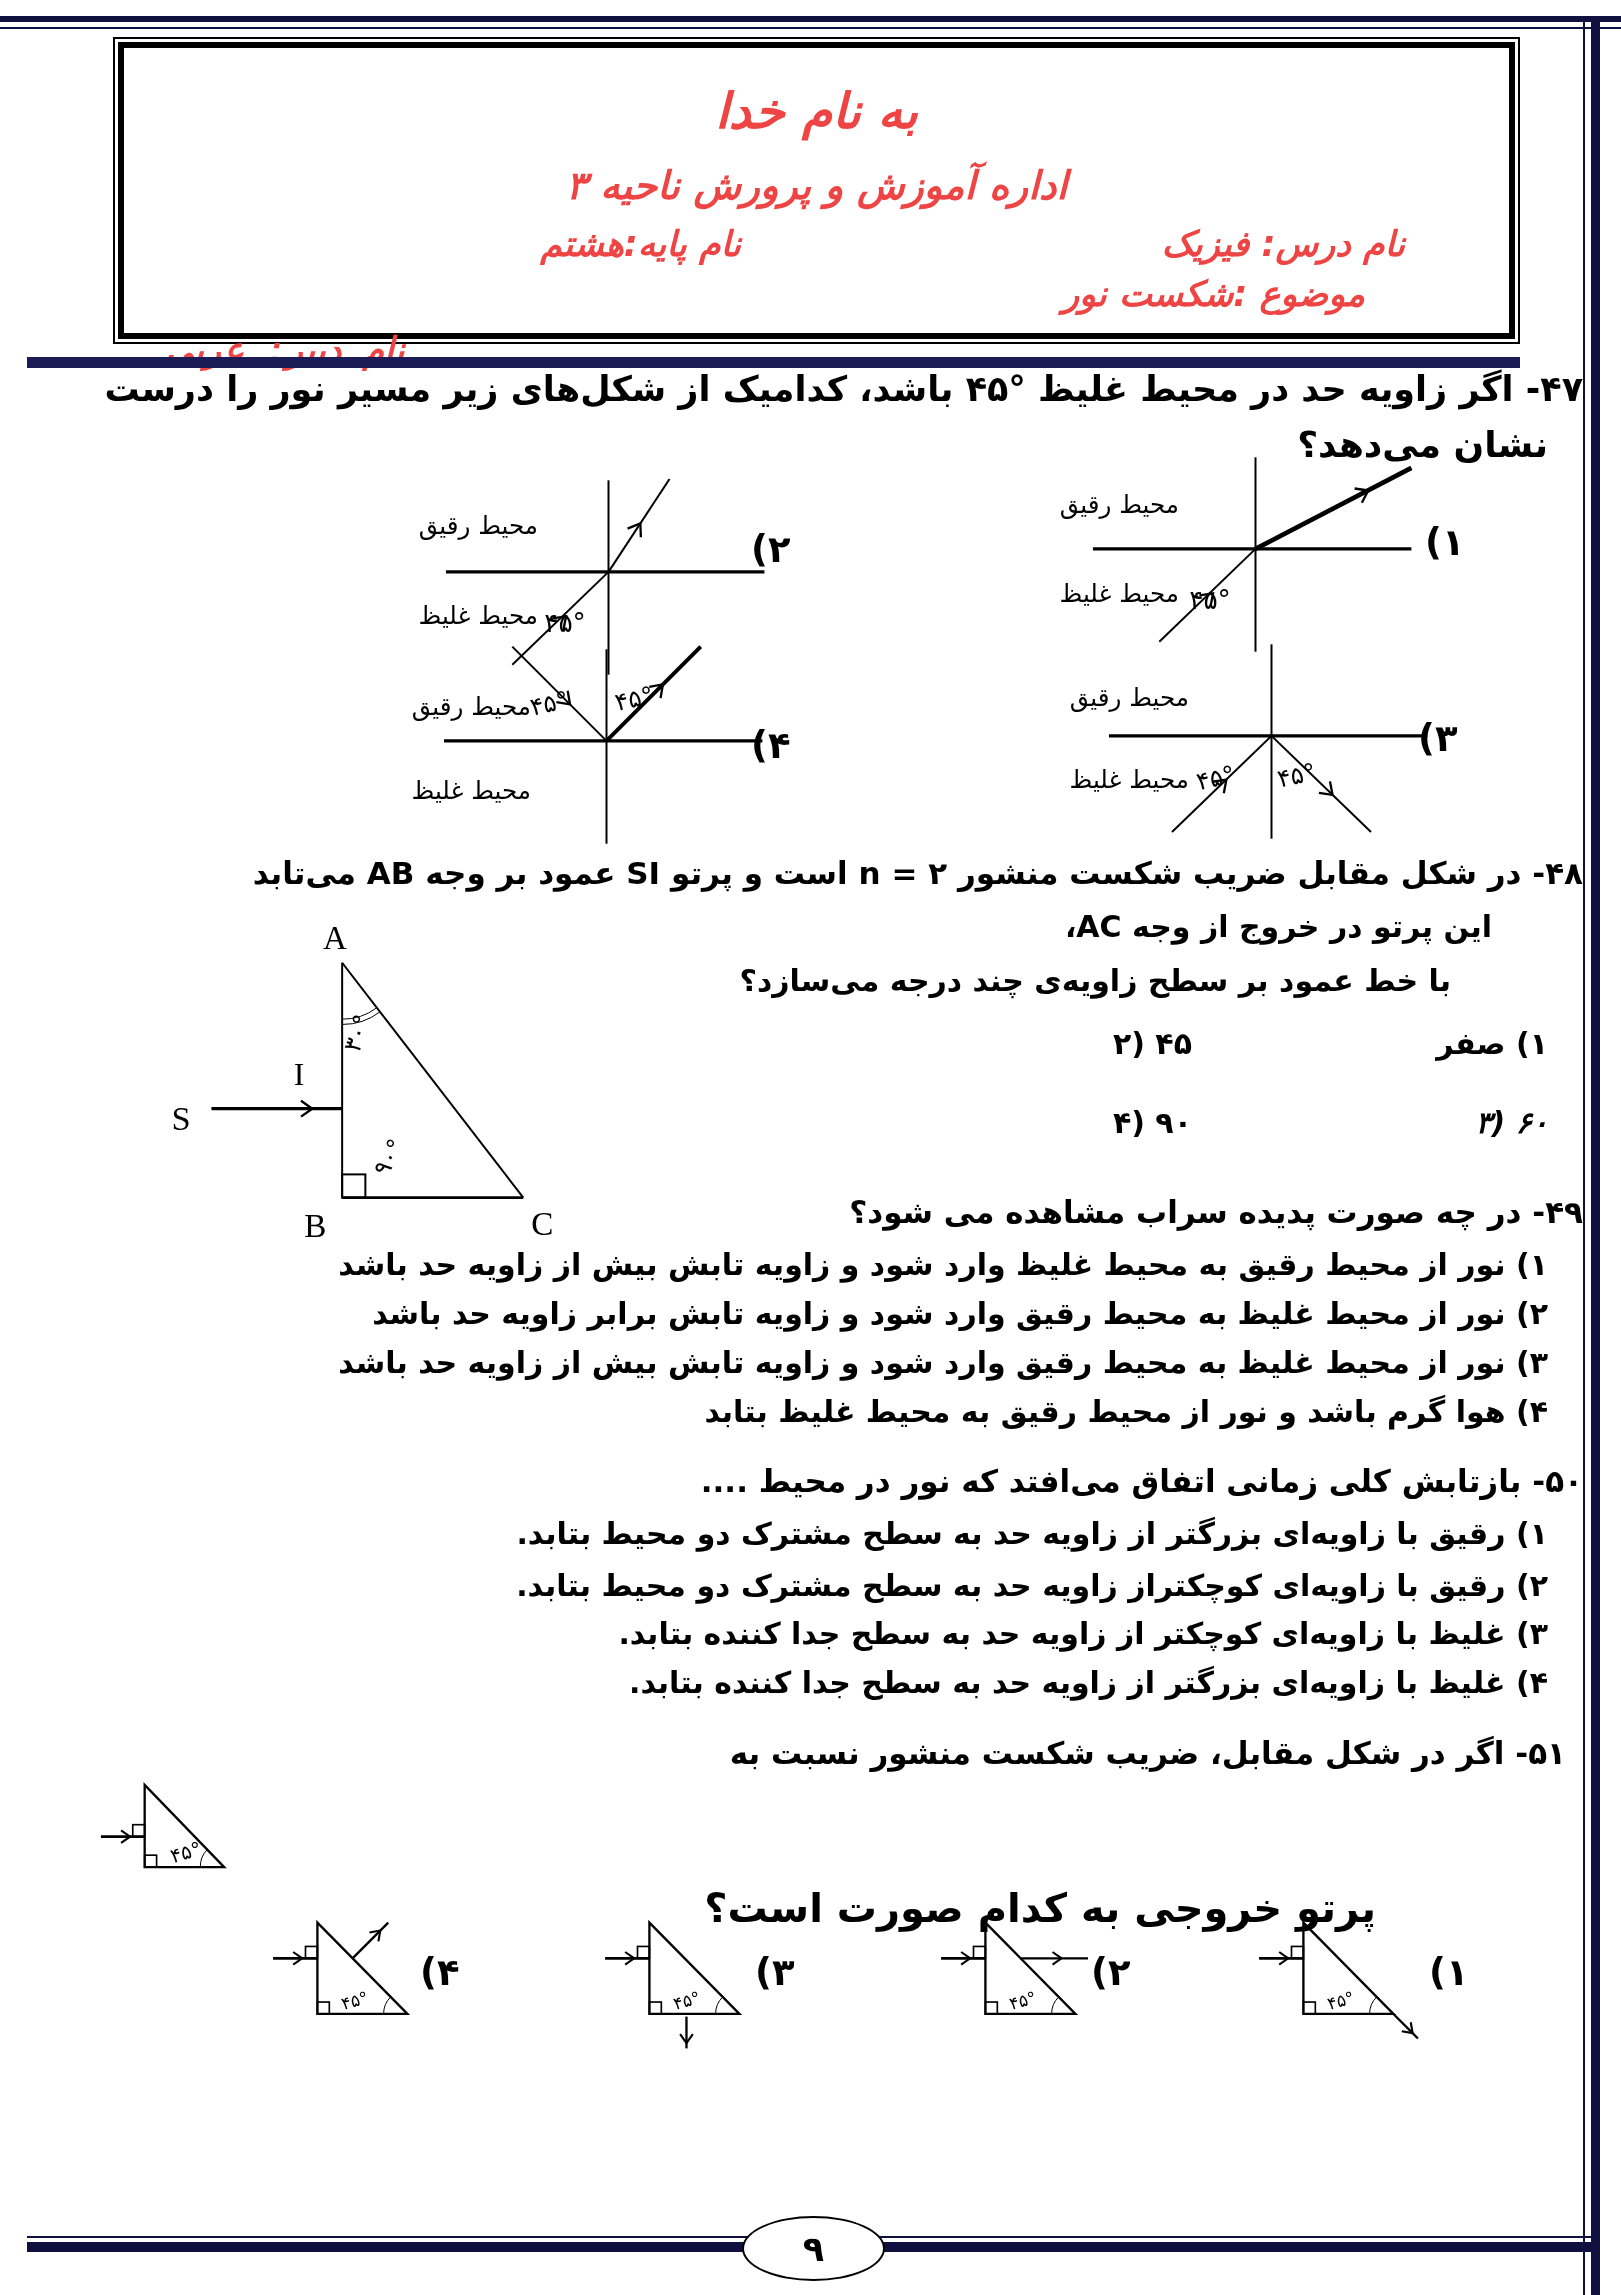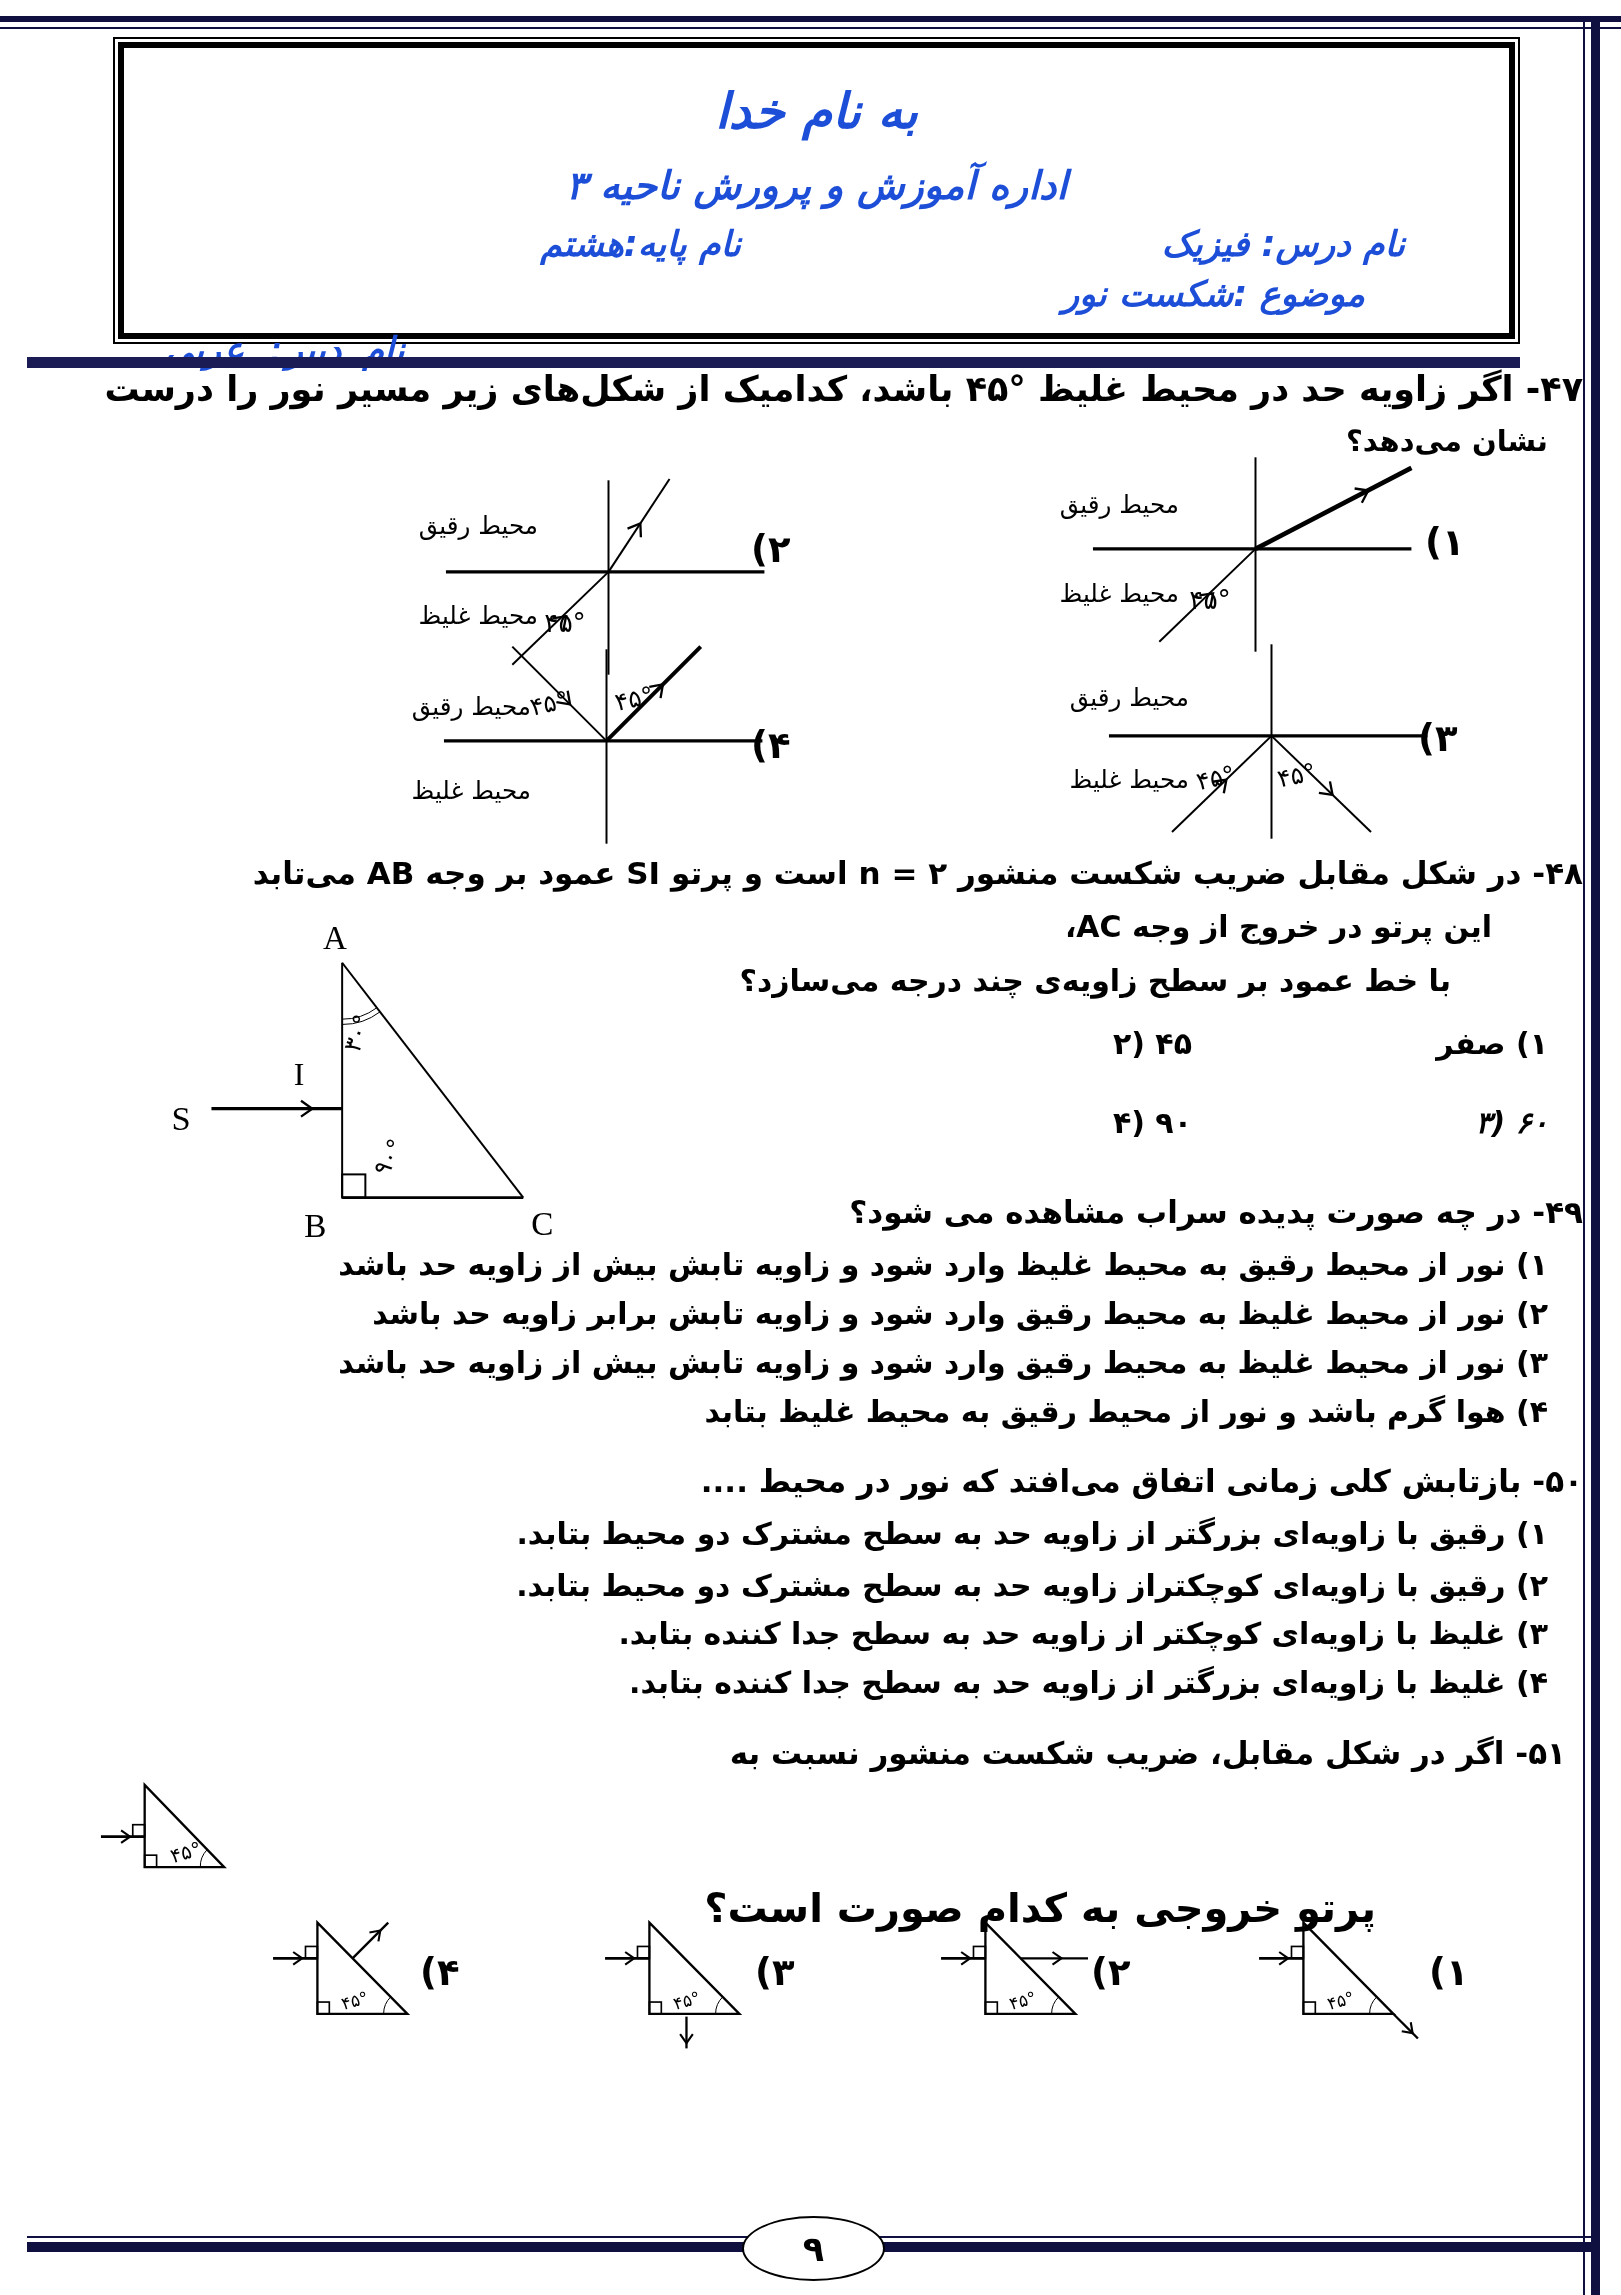--- a/index.html
+++ b/index.html
@@ -10,21 +10,21 @@
   .qline{position:absolute;direction:rtl;unicode-bidi:plaintext;white-space:nowrap;
          font-weight:bold;font-size:30px;color:#000;}
   .medlabel{position:absolute;direction:rtl;white-space:nowrap;font-weight:normal;
             font-size:24.6px;color:#000;}
   .optnum{position:absolute;direction:rtl;white-space:nowrap;font-weight:bold;font-size:37px;color:#000;}
   .latin{font-family:"Liberation Serif",serif;}
   #header-box{position:absolute;left:113px;top:37px;width:1407px;height:307px;
               border:2px solid #000;box-sizing:border-box;}
   #header-box .inner{position:absolute;left:2.7px;top:2.7px;right:2.7px;bottom:2.7px;
               border:6px solid #000;}
-  .hline{position:absolute;direction:rtl;white-space:nowrap;font-weight:bold;font-style:italic;color:#1d4ed8;}
+  .hline{position:absolute;direction:rtl;white-space:nowrap;font-weight:bold;font-style:italic;color:#ef4444;}
   .rad{direction:ltr;unicode-bidi:isolate;display:inline-block;}
   .rad-sign{font-size:66px;font-weight:normal;line-height:40px;vertical-align:-13.3px;}
   .rad-num{font-size:28px;position:relative;top:-25px;}
   svg{position:absolute;overflow:visible;}
   svg text{font-family:"DejaVu Sans",sans-serif;fill:#000;}
   #footer-ellipse{position:absolute;left:742px;top:2216px;width:139px;height:61px;
       background:#fff;border:2.7px solid #000;border-radius:50%;z-index:5;
       display:flex;align-items:center;justify-content:center;font-size:35px;font-weight:bold;}
 </style>
 </head>
@@ -43,21 +43,21 @@
     <div class="hline" style="left:0;right:0;top:124px;text-align:center;font-size:39px;">اداره آموزش و پرورش ناحیه ۳</div>
     <div class="hline" style="right:113px;top:185px;font-size:35px;">نام درس:  فیزیک</div>
     <div class="hline" style="right:777px;top:185px;font-size:35px;">نام پایه:هشتم</div>
     <div class="hline" style="right:153px;top:235px;font-size:35px;">موضوع :شکست نور</div>
     <div class="hline" style="left:50px;top:291px;font-size:35px;font-family:Liberation Mono, monospace;">نام دبیر: عربی</div>
   </div>
 
   <div style="position:absolute;left:26.6px;top:357px;width:1493px;height:11.3px;background:var(--bar);"></div>
 
   <div class="qline" style="top:369px;right:39px;font-size:35px;z-index:2;">۴۷- اگر زاویه حد در محیط غلیظ ‪۴۵°‬ باشد، کدامیک از شکل‌های زیر مسیر نور را درست</div>
-  <div class="qline" style="top:424px;right:74px;font-size:29px;">نشان می‌دهد؟</div>
+  <div class="qline" style="top:424px;right:74px;font-size:36px;">نشان می‌دهد؟</div>
 
   <svg style="left:1083px;top:449px;" width="345" height="213" viewBox="0 0 520 320">
     <line x1="15" y1="150" x2="495" y2="150" stroke="#000" stroke-width="5"></line>
     <line x1="260" y1="12" x2="260" y2="305" stroke="#000" stroke-width="3"></line>
     <line x1="115" y1="290" x2="260" y2="150" stroke="#000" stroke-width="3"></line>
     <g transform="translate(196,217) rotate(-44)">
         <path d="M-17,-12 L0,0 L-17,12" fill="none" stroke="#000" stroke-width="3.5"></path>
       </g>
     <line x1="260" y1="150" x2="495" y2="28" stroke="#000" stroke-width="7"></line>
     <g transform="translate(430,62) rotate(-27)">

